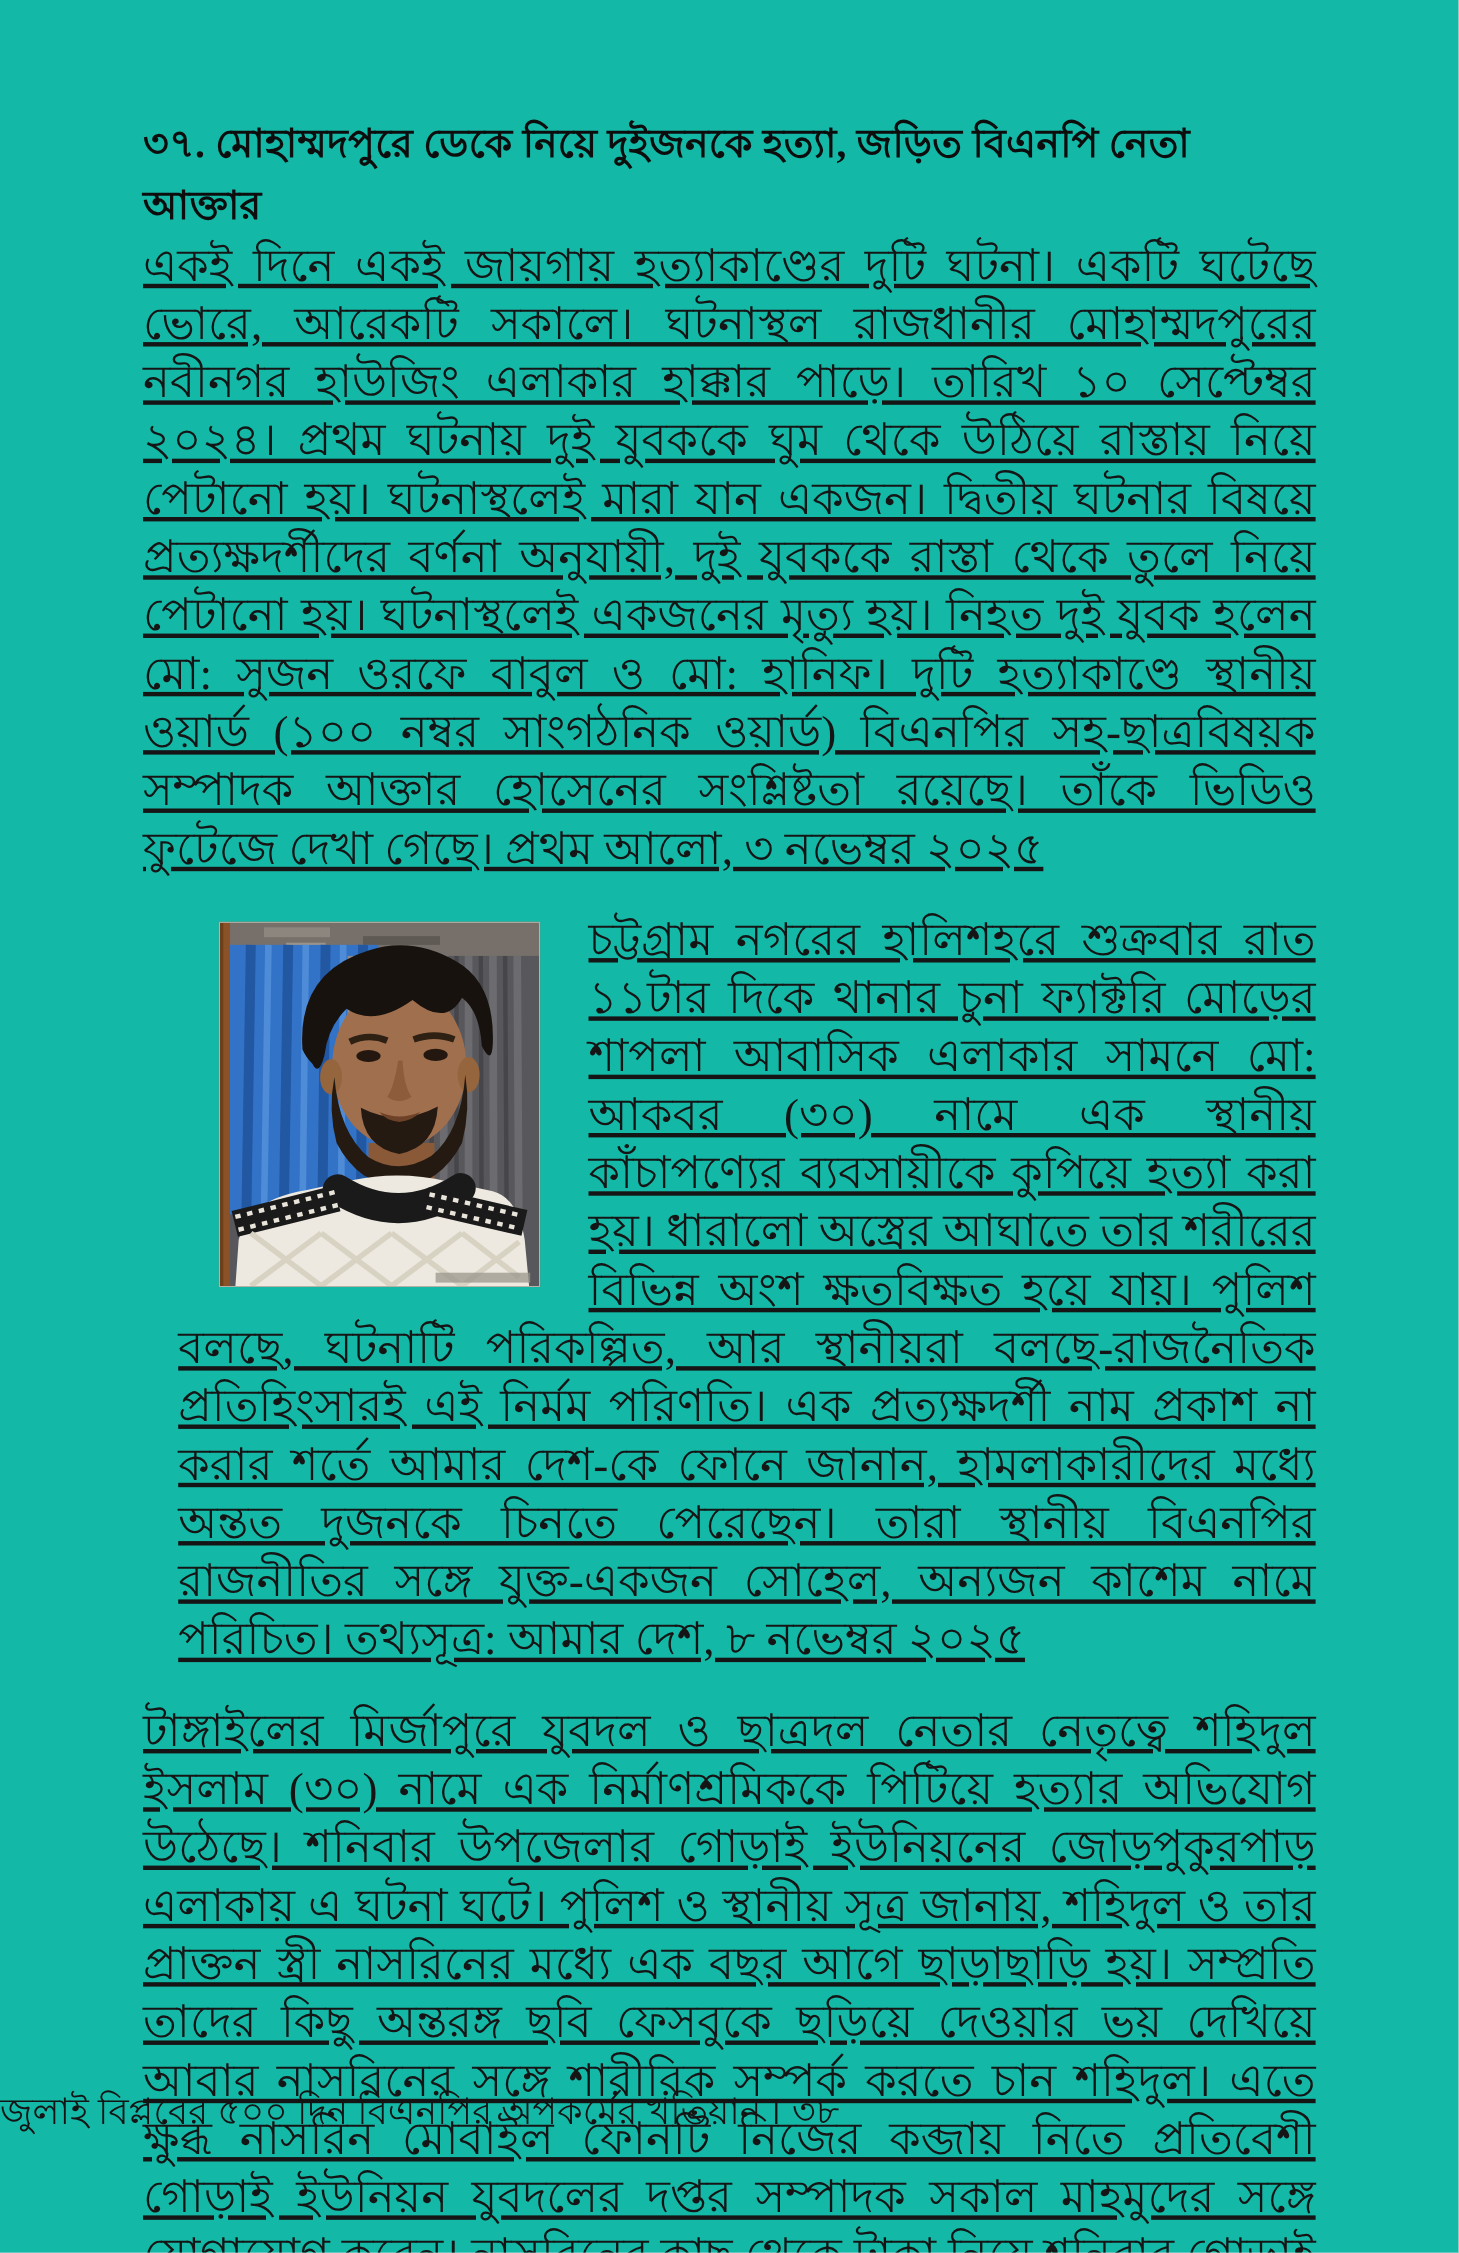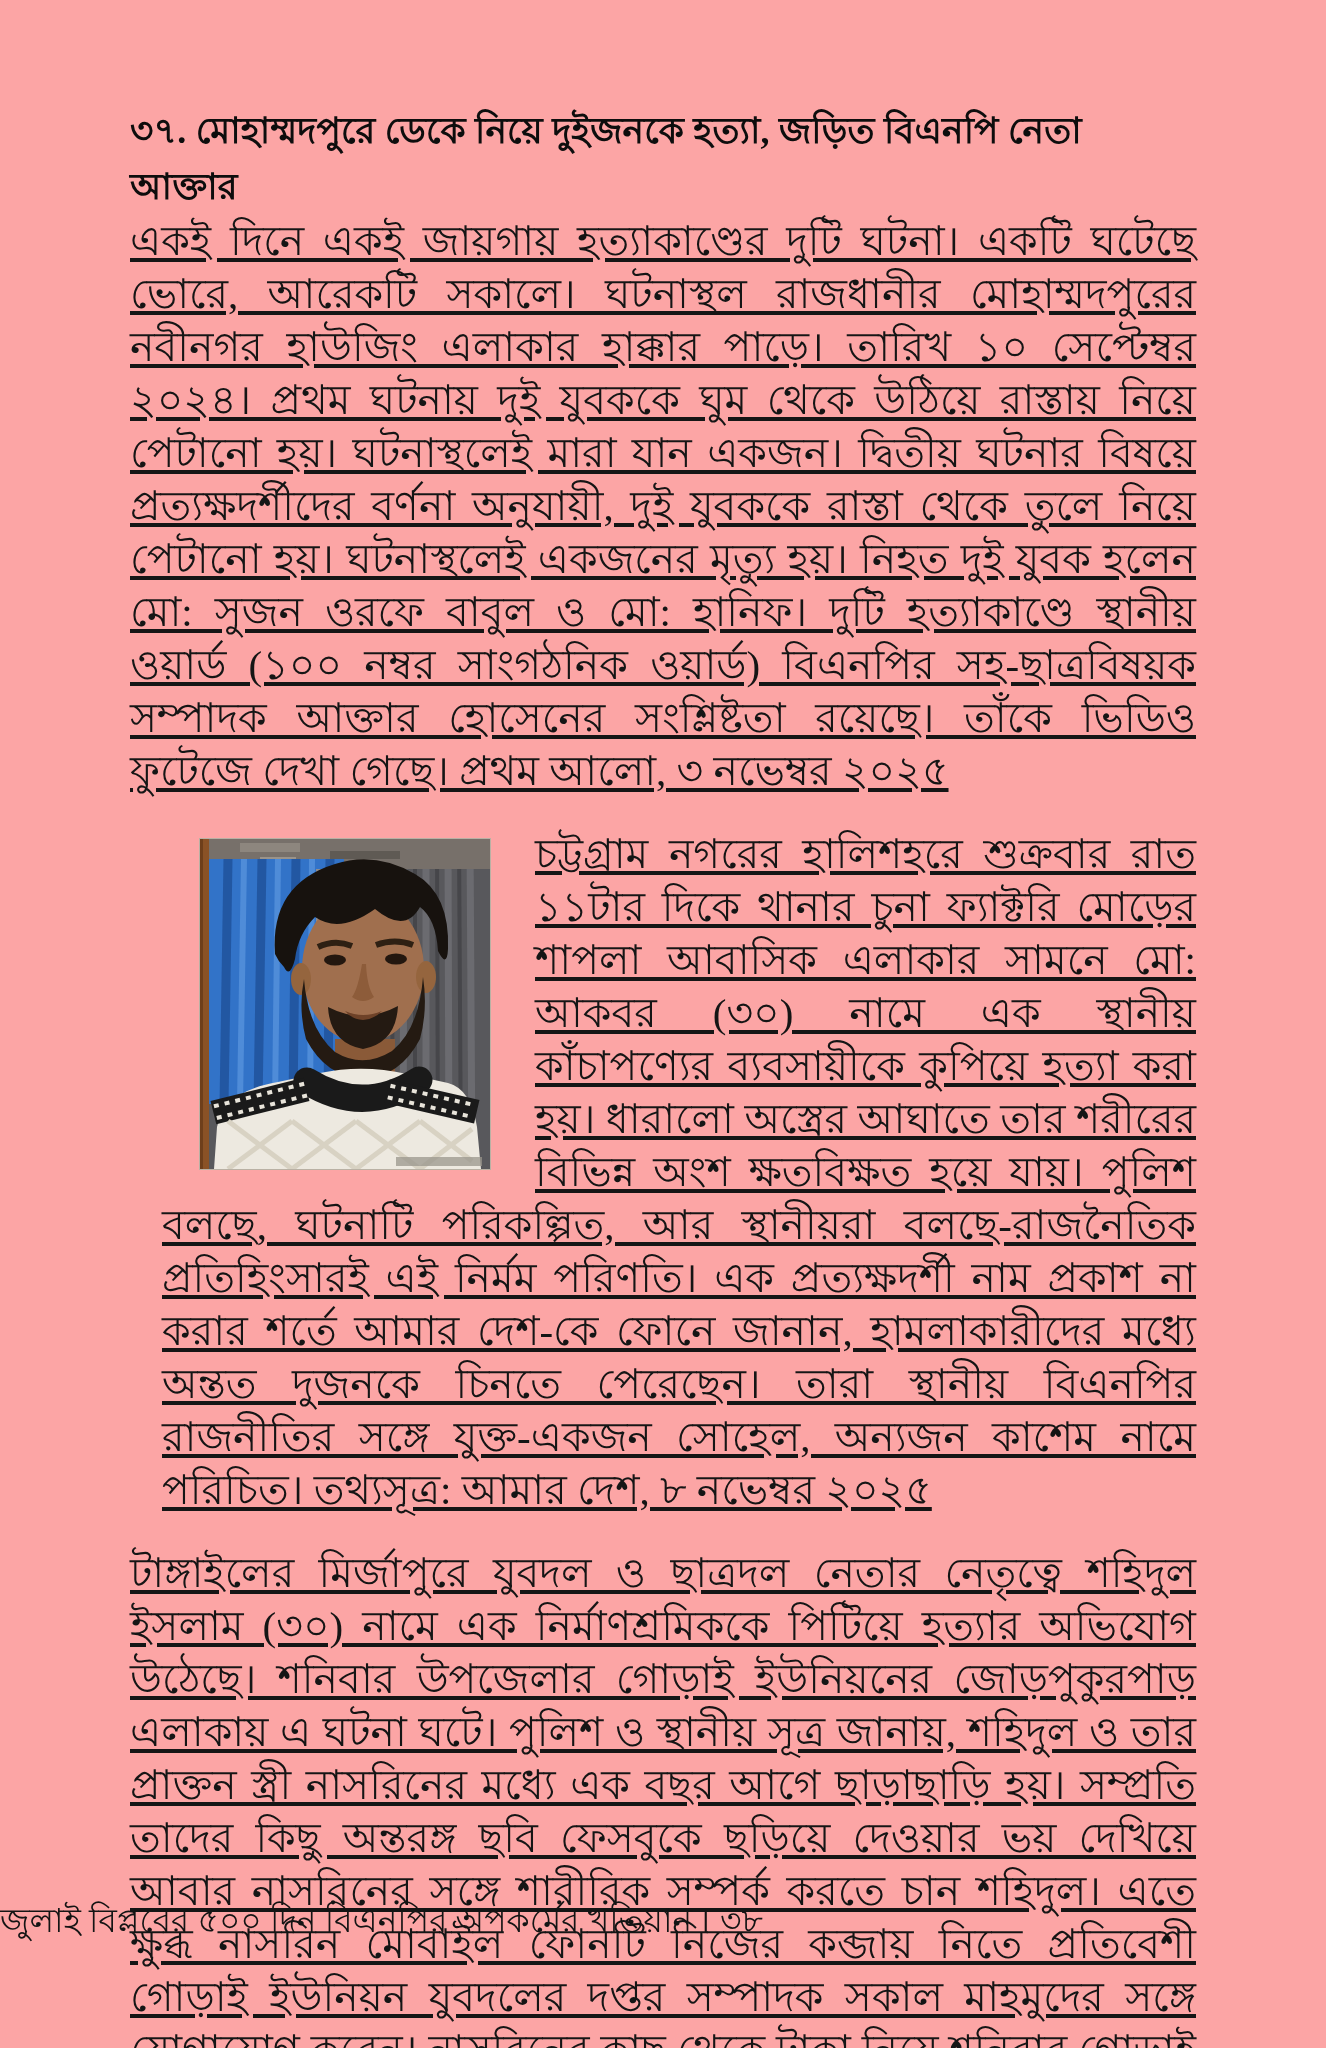--- a/index.html
+++ b/index.html
@@ -2,21 +2,21 @@
 <html lang="bn"><head>
 <meta charset="utf-8">
 <style>
   * { margin: 0; padding: 0; box-sizing: border-box; }
   html, body { background: #e8e8e8; }
   .page {
     position: relative;
     width: 1326px;
     height: 2048px;
     margin: 0 auto;
-    background: #fca5a5;
+    background: #14b8a6;
     color: #111111;
     font-family: "Liberation Serif", "DejaVu Serif", serif;
     padding: 103px 130px 0 130px;
     overflow: hidden;
   }
   section { margin-bottom: 30px; }
   h2 {
     font-size: 36px;
     line-height: 56px;
     font-weight: bold;

